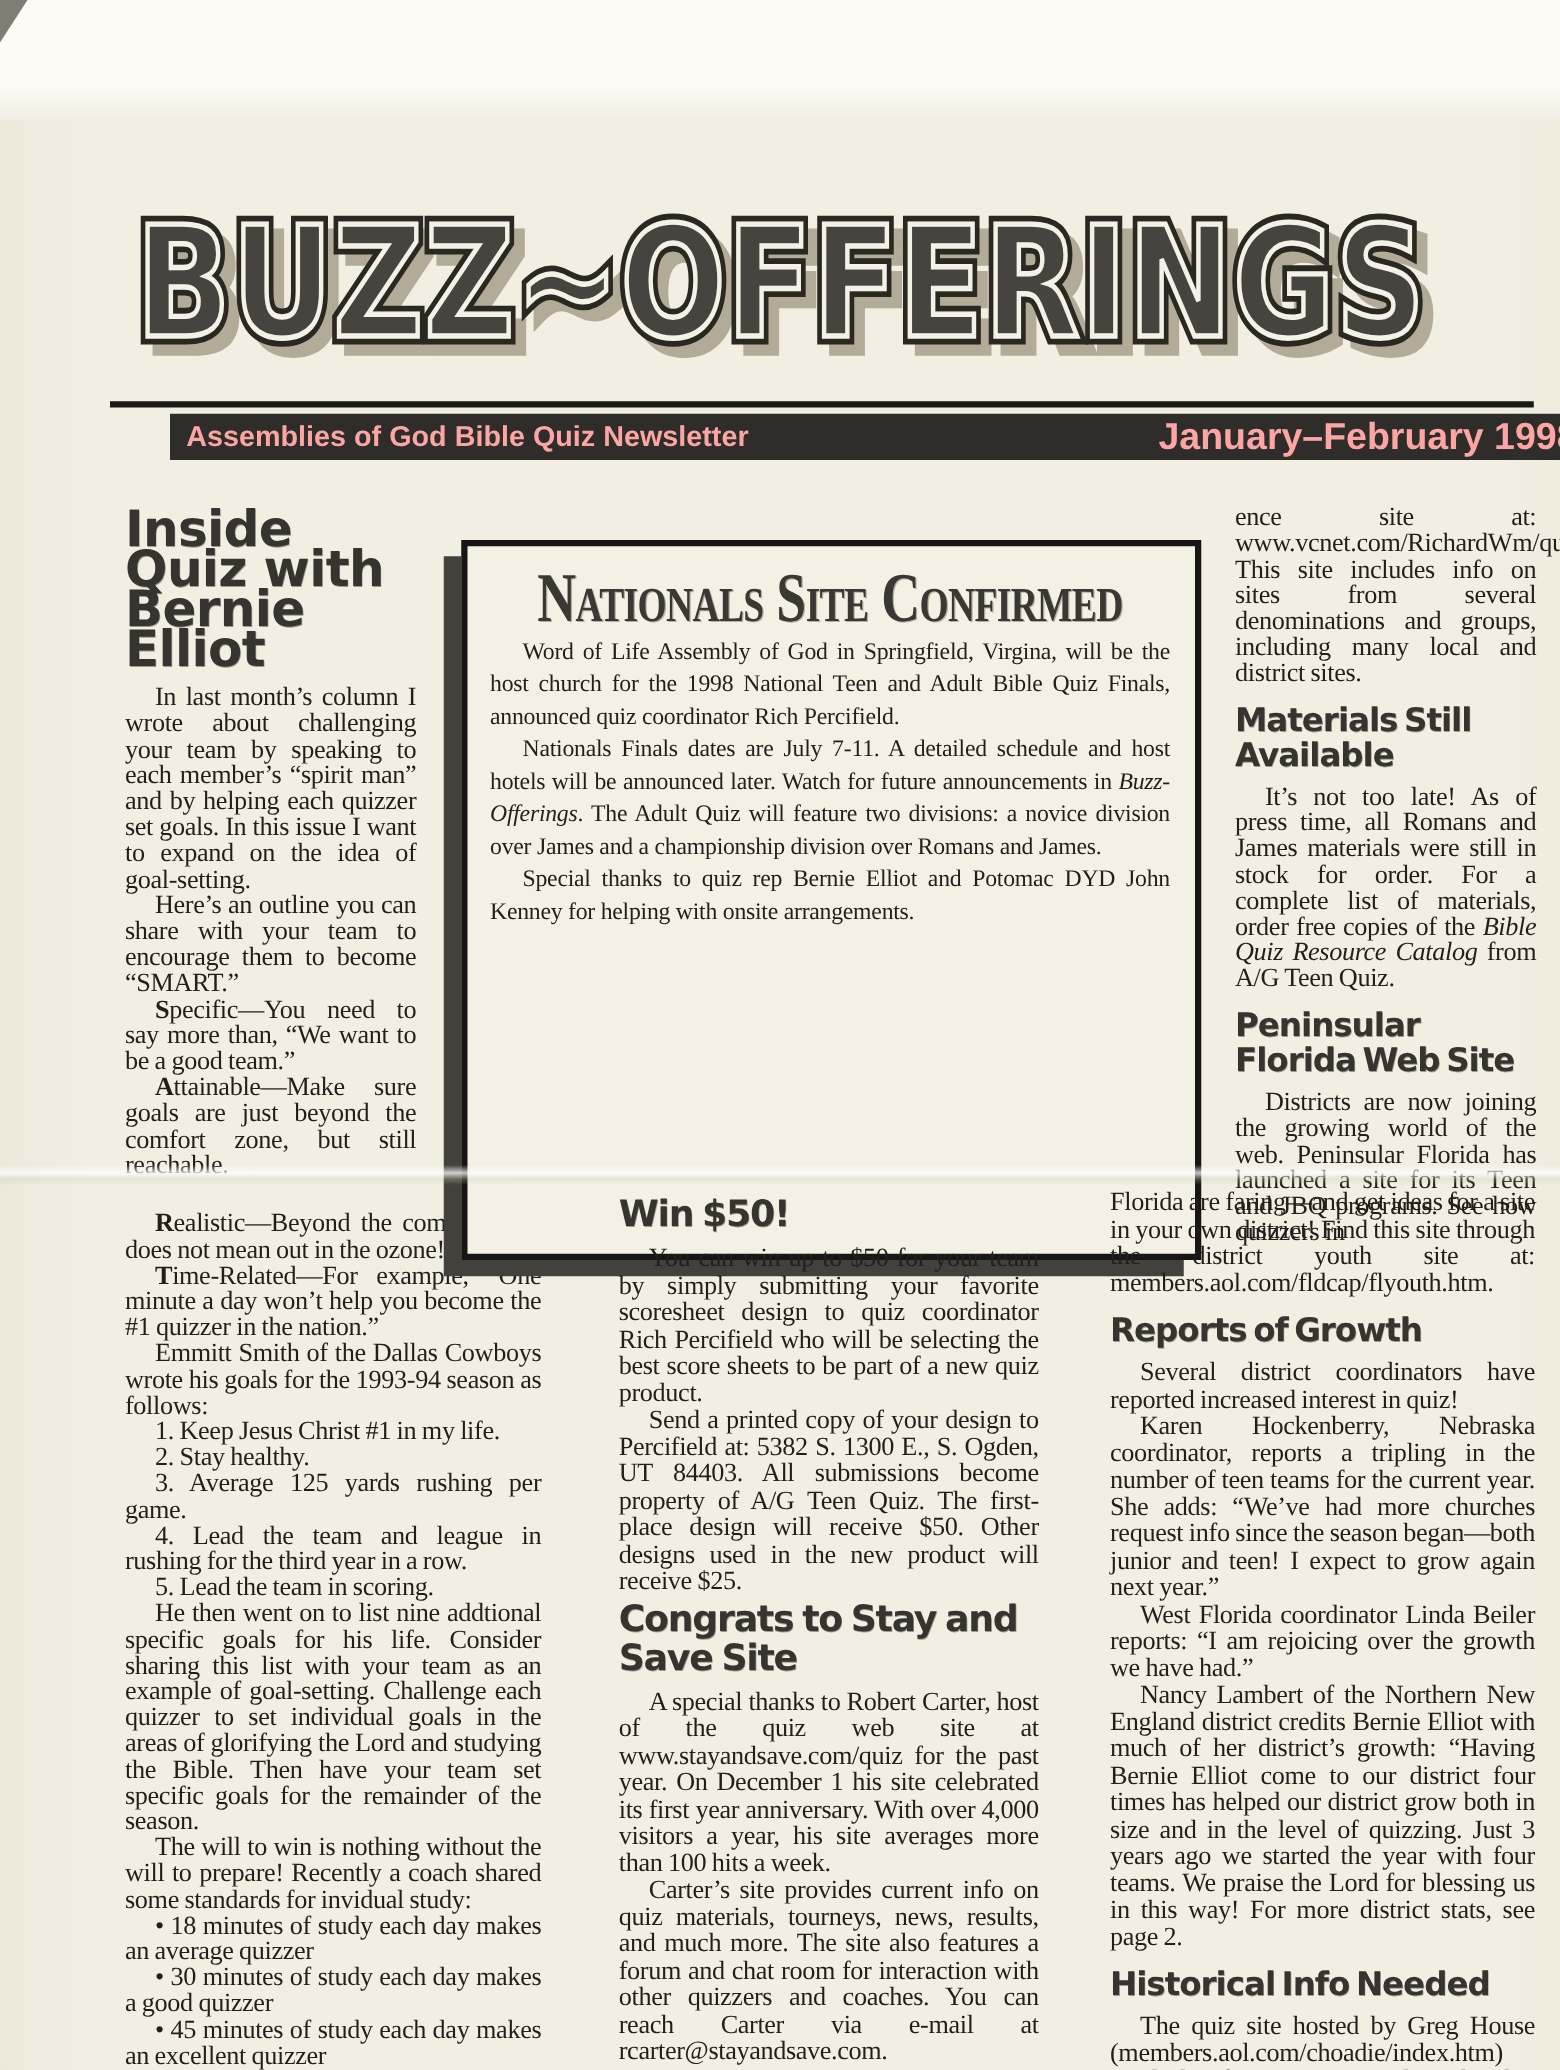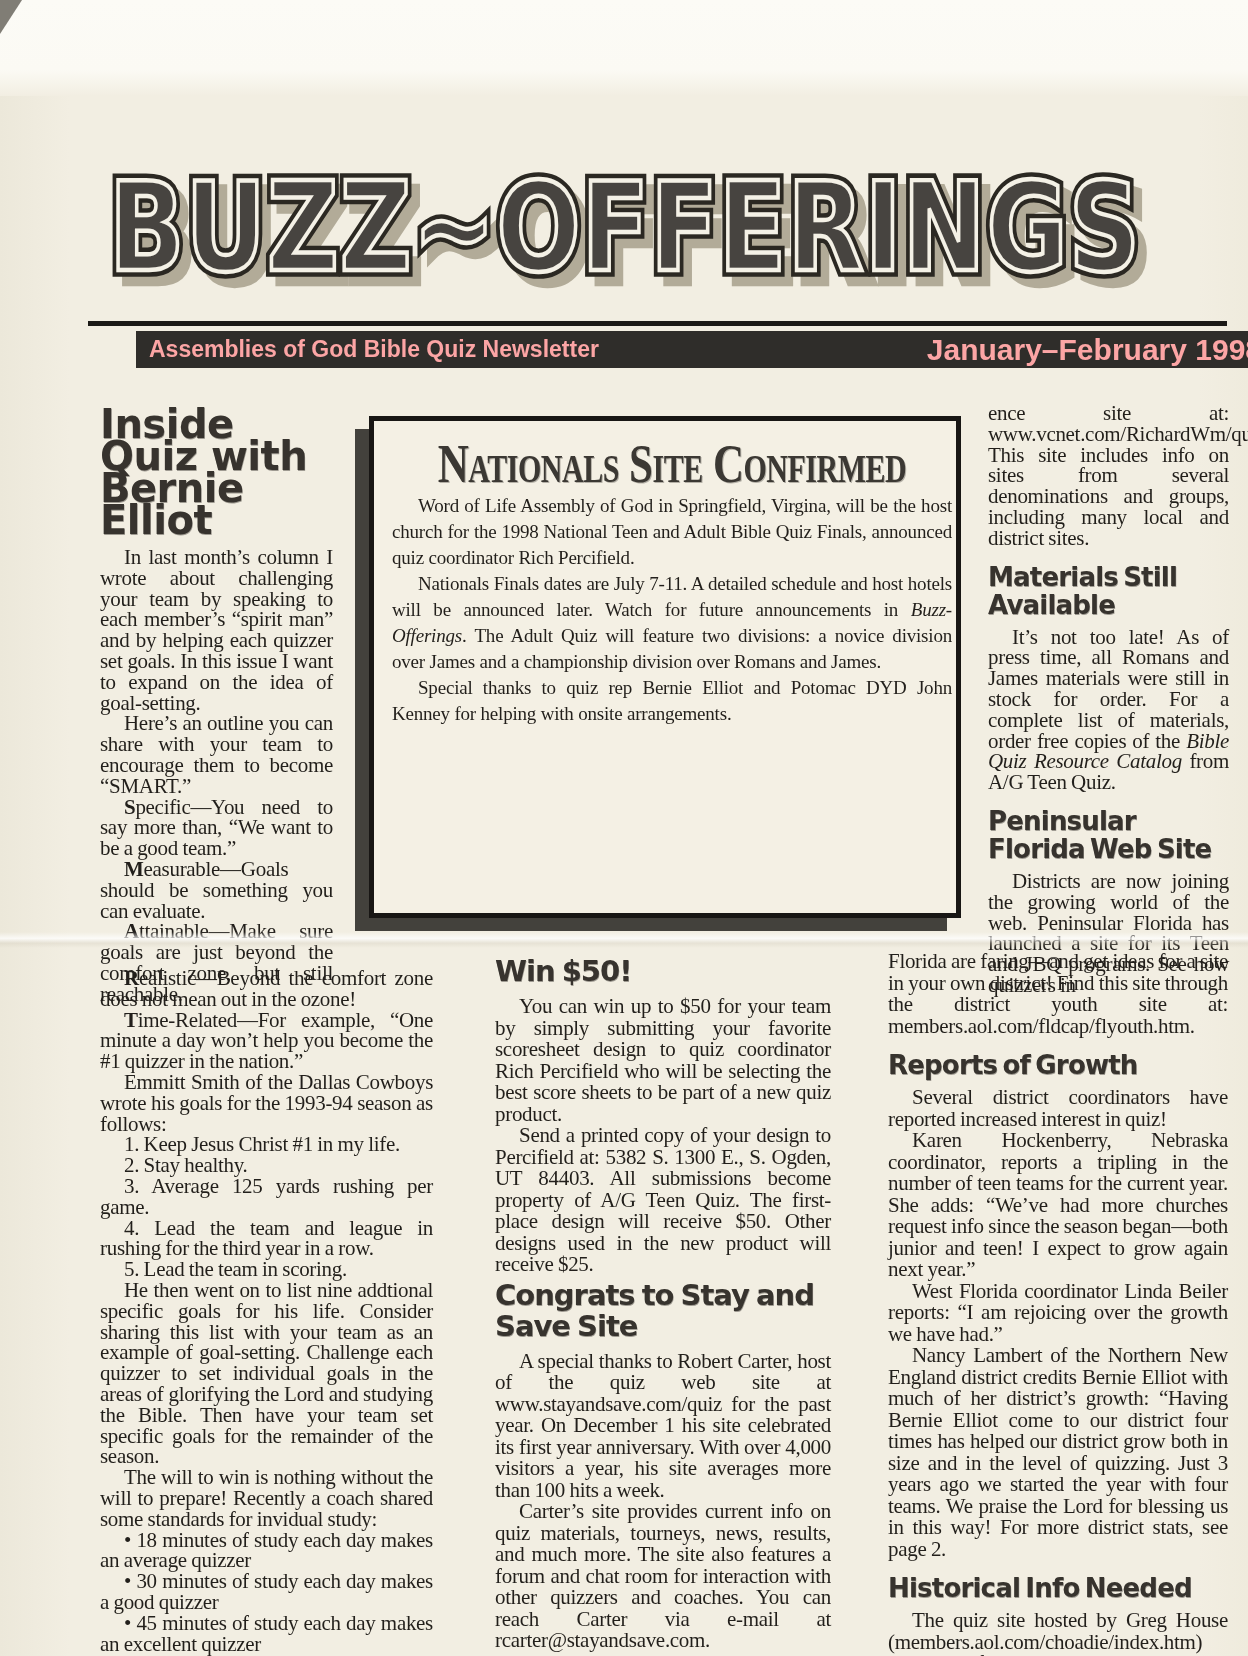--- a/index.html
+++ b/index.html
@@ -48,23 +48,23 @@
   .ital{font-style:italic;}
 
   h2{font-family:"DejaVu Sans","Liberation Sans",sans-serif;font-weight:800;color:#37332e;
     margin:0;text-shadow:0.5px 0.5px 0 rgba(55,51,46,.45);}
   .h-left{font-size:40px;line-height:32px;letter-spacing:-0.5px;margin:0 0 11px 0;}
   .h-mid{font-size:29px;line-height:31px;letter-spacing:-1px;word-spacing:-2px;margin:4px 0 9px 0;}
   .h-mid.first{margin-top:0;}
   .h-right{font-size:26px;line-height:28px;letter-spacing:-0.8px;word-spacing:-3px;margin:14px 0 8px 0;}
 
   
-  .nat-box{position:absolute;left:369px;top:416px;width:592px;height:502px;box-sizing:border-box;
+  .nat-box{position:absolute;left:369px;top:432px;width:592px;height:576px;box-sizing:border-box;
     background:#f4f0e4;border:5px solid #181614;box-shadow:-14px 13px 0 #43413c;
-    padding:8px 4px 0 18px;}
+    padding:8px 20px 0 18px;}
   .box-title{font-family:"Liberation Serif","DejaVu Serif",serif;font-weight:bold;
     font-variant:small-caps;font-size:43px;color:#3b3833;text-align:center;white-space:nowrap;
     letter-spacing:-0.5px;margin:2px 0 0 0;transform:scaleY(1.3);transform-origin:top;height:62px;
     text-shadow:1px 1px 0 rgba(59,56,51,.35);}
   .nat-box p{margin:0;font-size:19px;line-height:26px;text-align:justify;text-indent:26px;
     letter-spacing:-0.2px;}
 </style>
 </head>
 <body>
 
@@ -84,21 +84,20 @@
   <div class="banner">
     <span class="b-left">Assemblies of God Bible Quiz Newsletter</span>
     <span class="b-right">January–February 1998</span>
   </div>
 
   <section class="col left-narrow">
     <h2 class="h-left">Inside Quiz with Bernie Elliot</h2>
     <p>In last month’s column I wrote about challenging your team by speaking to each member’s “spirit man” and by helping each quizzer set goals. In this issue I want to expand on the idea of goal-setting.</p>
     <p>Here’s an outline you can share with your team to encourage them to become “SMART.”</p>
     <p class="smart">Specific—You need to say more than, “We want to be a good team.”</p>
-    <p class="smart">Measurable—Goals should be something you can evaluate.</p>
     <p class="smart">Attainable—Make sure goals are just beyond the comfort zone, but still reachable.</p>
   </section>
 
   <section class="col left-wide">
     <p class="smart">Realistic—Beyond the comfort zone does not mean out in the ozone!</p>
     <p class="smart">Time-Related—For example, “One minute a day won’t help you become the #1 quizzer in the nation.”</p>
     <p>Emmitt Smith of the Dallas Cowboys wrote his goals for the 1993-94 season as follows:</p>
     <p>1. Keep Jesus Christ #1 in my life.</p>
     <p>2. Stay healthy.</p>
     <p>3. Average 125 yards rushing per game.</p>

